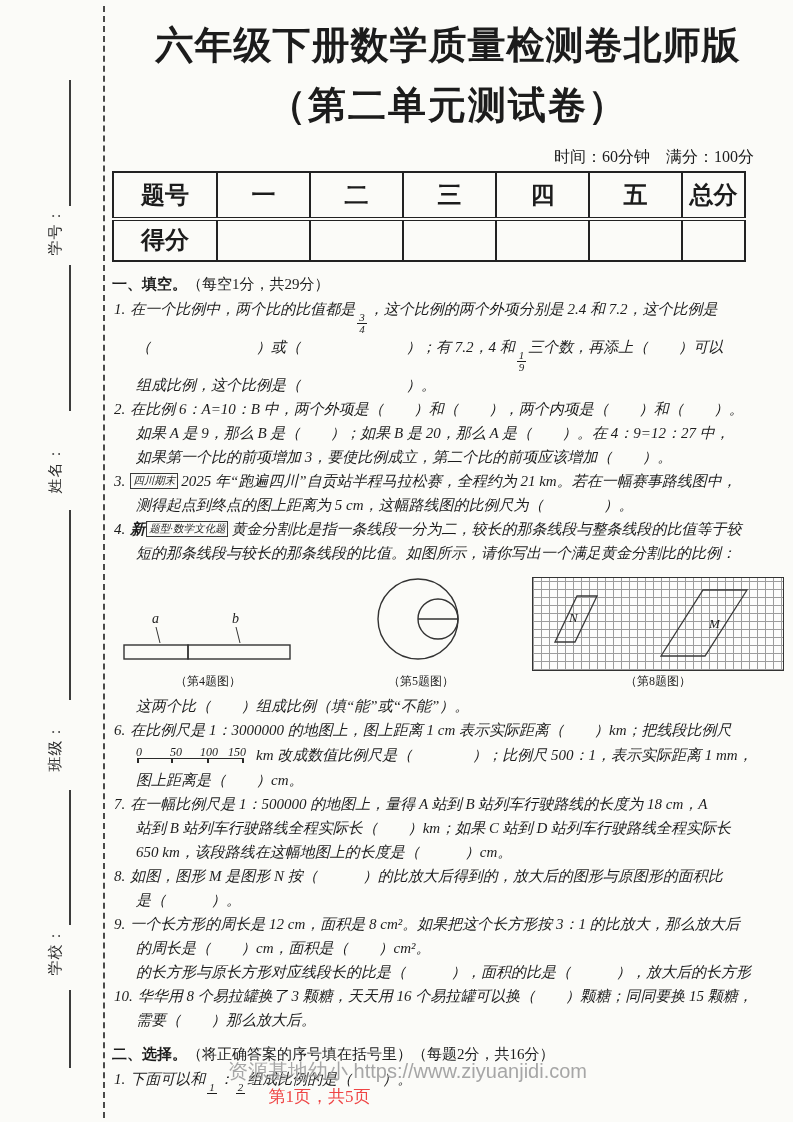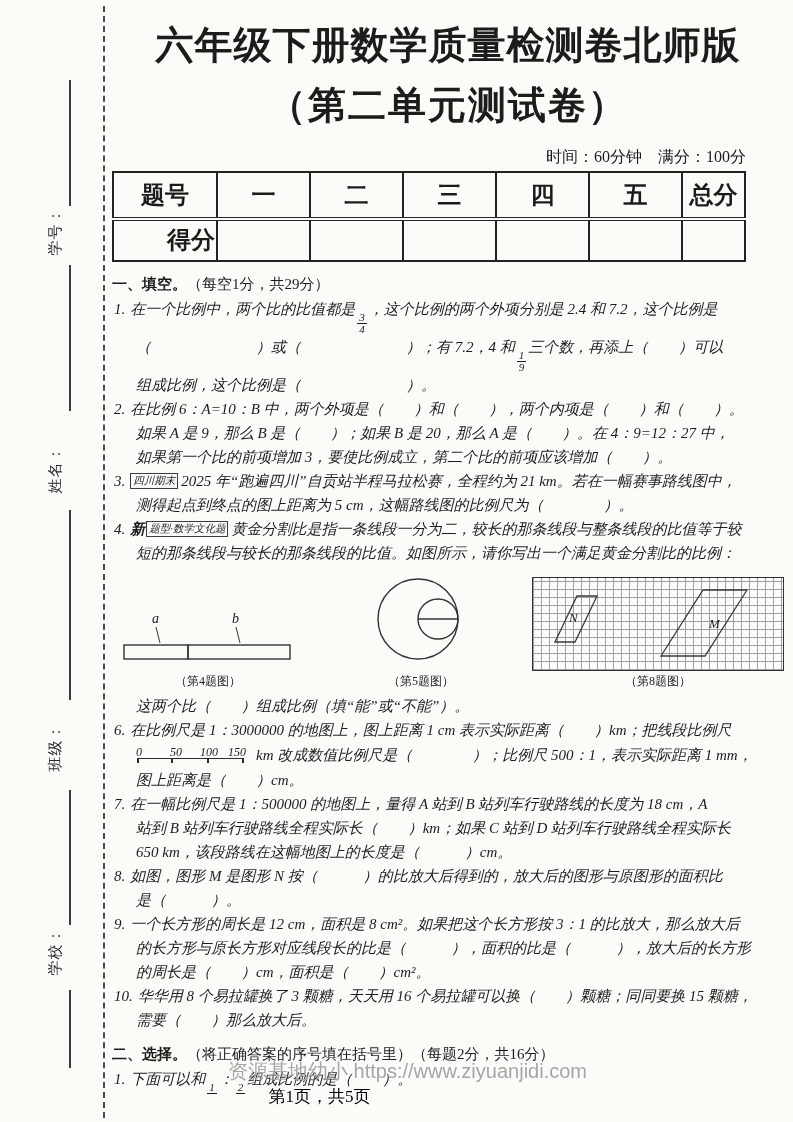--- a/index.html
+++ b/index.html
@@ -13,25 +13,25 @@
   .mline{position:absolute;left:69px;width:2px;background:#3c3c3c;}
   .side-label{
     position:absolute;left:18px;width:74px;text-align:center;
     font-size:15px;color:#2a2a2a;transform:rotate(-90deg);transform-origin:center;
     letter-spacing:1px;white-space:nowrap;
   }
   
   .content{position:absolute;left:112px;top:8px;width:672px;}
   .title{font-size:38px;font-weight:bold;text-align:center;margin:14px 0 0;letter-spacing:1px;line-height:1.25;}
   .subtitle{font-size:38px;font-weight:bold;text-align:center;margin:10px 0 0;letter-spacing:2px;}
-  .time-info{width:634px;text-align:right;font-size:16px;margin:16px 0 3px;}
+  .time-info{width:634px;text-align:right;font-size:16px;margin:16px 8px 3px;}
   table.score{border-collapse:collapse;width:634px;}
   table.score td{border:2px solid #222;text-align:center;font-size:24px;font-weight:bold;}
   table.score tr.hd td{height:42px;border-bottom:4px double #222;}
-  table.score tr.sc td{height:37px;text-align:right;}
+  table.score tr.sc td{height:37px;}
   table.score td.c0{width:100px;}
   table.score td.cn{width:89px;}
   
   .sec-head{font-size:15px;margin-top:9px;line-height:26px;}
   .sec-head .b{font-weight:bold;}
   .qblock{margin-left:2px;}
   .q-line{font-size:15px;line-height:24px;white-space:nowrap;font-style:italic;}
   .q-line.cont{padding-left:22px;}
   .qnum{margin-right:5px;}
   .frac{display:inline-flex;flex-direction:column;align-items:center;vertical-align:-7px;
@@ -55,21 +55,21 @@
   .fig8{margin-left:38px;width:254px;}
   .gridbox{position:relative;width:250px;height:92px;border:1.5px solid #333;margin:0 auto;
     background-image:
       repeating-linear-gradient(0deg,#9d9d9d 0,#9d9d9d 1px,transparent 1px,transparent 8px),
       repeating-linear-gradient(90deg,#9d9d9d 0,#9d9d9d 1px,transparent 1px,transparent 8px);
     background-color:#fdfdfc;}
   .gridbox svg{position:absolute;left:0;top:0;}
   
   .watermark{position:absolute;left:228px;top:1058px;font-size:20px;color:#a6a6a6;
     font-family:"Liberation Sans","DejaVu Sans",sans-serif;}
-  .pagenum{position:absolute;left:0;width:639px;top:1085px;text-align:center;font-size:17px;color:#000000;}
+  .pagenum{position:absolute;left:0;width:639px;top:1085px;text-align:center;font-size:17px;color:#ef4444;}
 </style>
 </head>
 <body>
 
 <div class="dash-sep"></div>
 <div class="mline" style="top:80px;height:126px;"></div>
 <div class="mline" style="top:265px;height:146px;"></div>
 <div class="mline" style="top:510px;height:190px;"></div>
 <div class="mline" style="top:790px;height:135px;"></div>
 <div class="mline" style="top:990px;height:78px;"></div>
@@ -182,22 +182,22 @@
         <div class="q-line"><span class="qnum">7.</span>在一幅比例尺是 1：500000 的地图上，量得 A 站到 B 站列车行驶路线的长度为 18 cm，A</div>
         <div class="q-line cont">站到 B 站列车行驶路线全程实际长（　　）km；如果 C 站到 D 站列车行驶路线全程实际长</div>
         <div class="q-line cont">650 km，该段路线在这幅地图上的长度是（　　　）cm。</div>
       </div>
     <div>
         <div class="q-line"><span class="qnum">8.</span>如图，图形 M 是图形 N 按（　　　）的比放大后得到的，放大后的图形与原图形的面积比</div>
         <div class="q-line cont">是（　　　）。</div>
       </div>
     <div>
         <div class="q-line"><span class="qnum">9.</span>一个长方形的周长是 12 cm，面积是 8 cm²。如果把这个长方形按 3：1 的比放大，那么放大后</div>
+        <div class="q-line cont">的周长是（　　）cm，面积是（　　）cm²。</div>
         <div class="q-line cont">的长方形与原长方形对应线段长的比是（　　　），面积的比是（　　　），放大后的长方形</div>
-        <div class="q-line cont">的周长是（　　）cm，面积是（　　）cm²。</div>
       </div>
     <div>
         <div class="q-line"><span class="qnum">10.</span>华华用 8 个易拉罐换了 3 颗糖，天天用 16 个易拉罐可以换（　　）颗糖；同同要换 15 颗糖，</div>
         <div class="q-line cont">需要（　　）那么放大后。</div>
       </div>
   </div>
 
   <div class="sec-head">
     <span class="b">二、选择。</span><span>（将正确答案的序号填在括号里）（每题2分，共16分）</span>
   </div>

